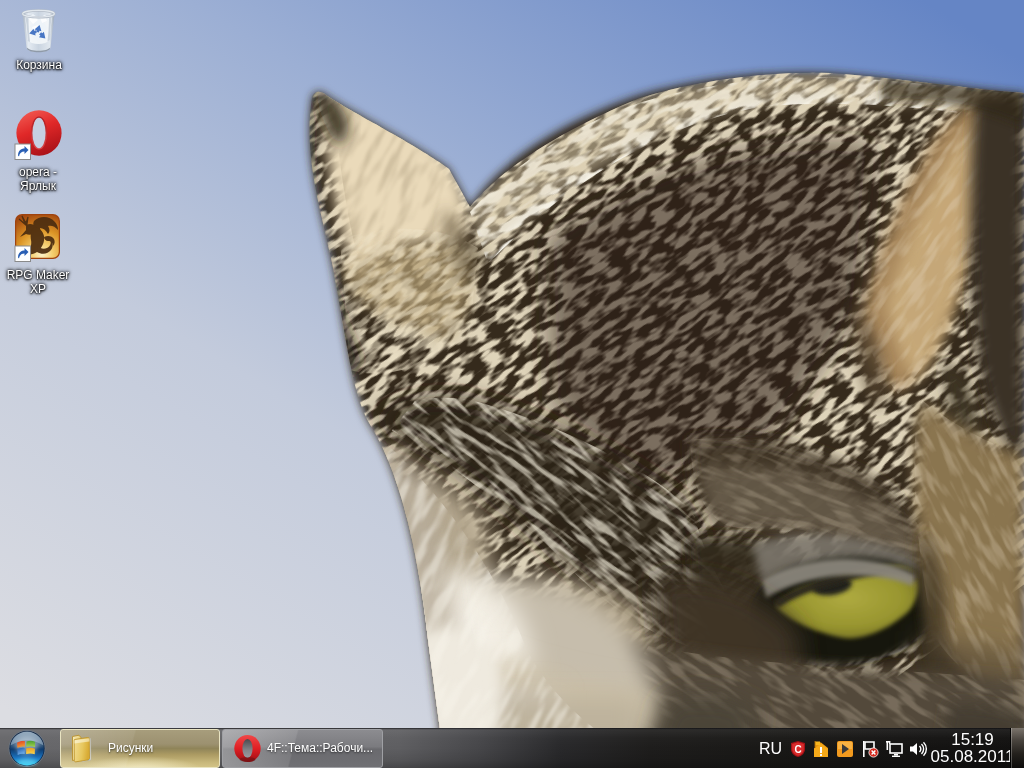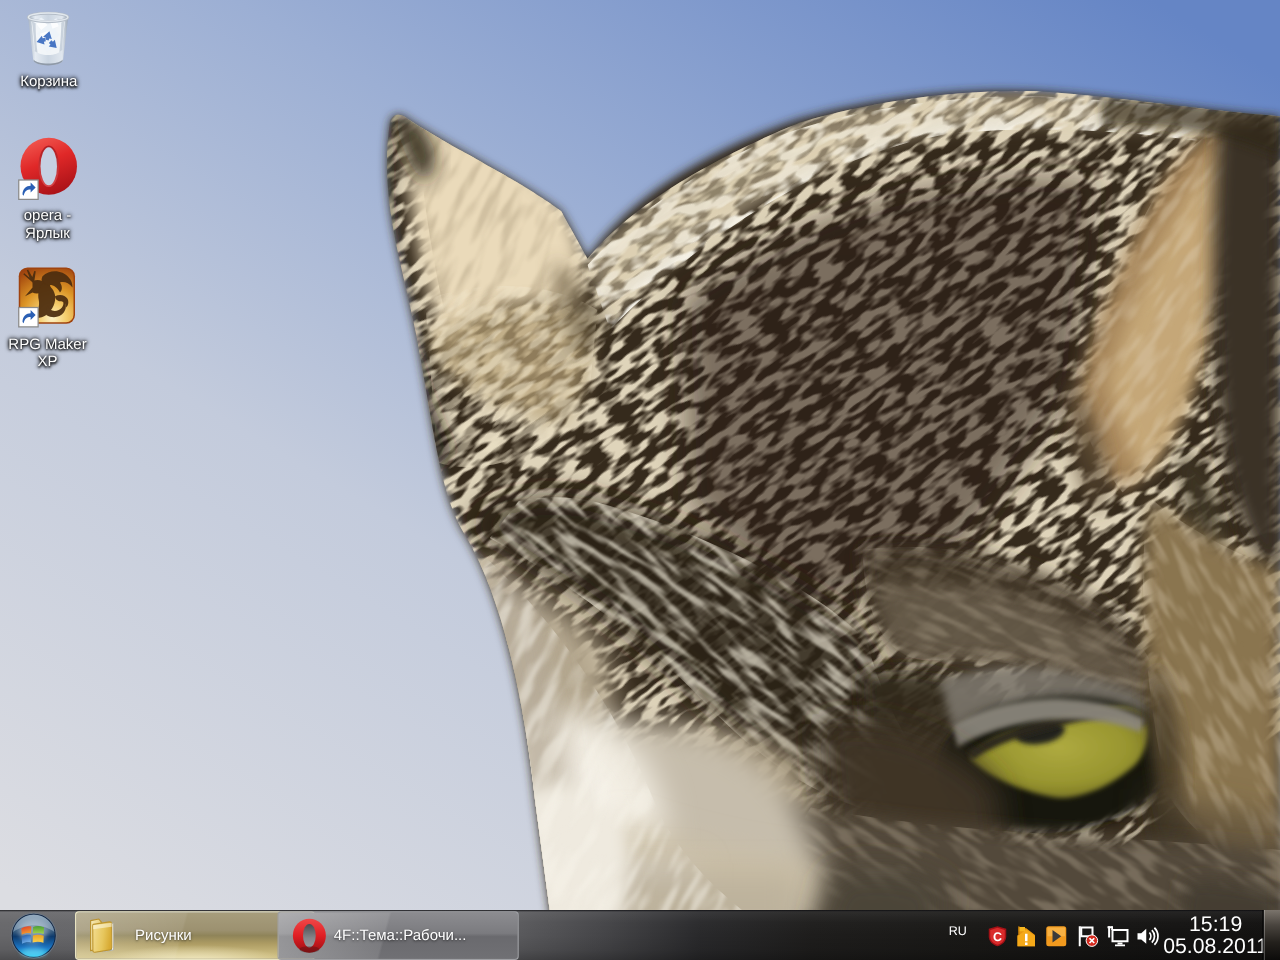--- a/index.html
+++ b/index.html
@@ -7,33 +7,33 @@
 #desk{position:absolute;left:0;top:0;width:1024px;height:768px;background:#b7c3dc;}
 #wall{position:absolute;left:0;top:0;}
 .ilabel{position:absolute;width:90px;text-align:center;color:#fff;font-size:12px;line-height:14px;
   text-shadow:0 1px 2px #000,0 0 3px #000,0 0 4px #000;}
 #taskbar{position:absolute;left:0;top:728px;width:1024px;height:40px;
   background:linear-gradient(90deg,#67676a 0px,#646467 300px,#5e5e61 400px,#464649 480px,
    #29292b 560px,#1e1d1c 650px,#191816 780px,#151413 900px,#121110 1024px);}
 #tbshade{position:absolute;left:0;top:0;width:1024px;height:40px;
   background:linear-gradient(180deg,rgba(10,10,14,0.8) 0px,rgba(60,60,64,0.35) 1px,rgba(255,255,255,0.07) 2px,
    rgba(255,255,255,0.02) 10px,rgba(255,255,255,0) 20px,rgba(0,0,0,0.10) 32px,rgba(0,0,0,0.26) 40px);}
-.tbtn{position:absolute;top:1px;height:37px;border-radius:3px;padding-left:32px;}
+.tbtn{position:absolute;top:1px;height:37px;border-radius:3px;}
 #btnfolder{left:60px;width:158px;border:1px solid #e9e4c2;
   background:radial-gradient(58% 60% at 50% 112%, rgba(252,246,214,0.9), rgba(252,246,214,0) 70%),
    linear-gradient(180deg,#a79d7c 0%,#9c9170 38%,#8f8459 50%,#ab9a62 66%,#c8b87c 88%,#d2c386 100%);}
 #btnopera{left:222px;width:159px;border:1px solid #9fa0a4;
   background:linear-gradient(180deg,#8c8c90 0%,#7b7b7f 45%,#6a6a6e 52%,#707074 100%);}
 .gloss{position:absolute;left:0;top:0;width:100%;height:100%;border-radius:2px;
   background:linear-gradient(105deg,rgba(255,255,255,0.30) 0%,rgba(255,255,255,0.10) 44%,rgba(255,255,255,0) 45%);}
 #btnfolder .gloss{background:linear-gradient(105deg,rgba(255,255,255,0.20) 0%,rgba(255,255,255,0.07) 44%,rgba(255,255,255,0) 45%);}
 .tbtxt{position:absolute;top:11px;color:#fff;font-size:12px;white-space:nowrap;
   text-shadow:0 1px 2px rgba(0,0,0,0.6);}
 #tray{position:absolute;left:745px;top:0;width:279px;height:40px;color:#fff;}
-#ru{position:absolute;left:14px;top:12px;font-size:10px;}
+#ru{position:absolute;left:14px;top:12px;font-size:16px;}
 #clock{position:absolute;left:185px;top:3px;width:85px;text-align:center;font-size:17px;line-height:17px;}
 #showdesk{position:absolute;left:1010px;top:0;width:14px;height:40px;
   border-left:1px solid #000;
   background:linear-gradient(180deg,#7b746c 0%,#4a453f 30%,#23201c 65%,#0c0b0a 100%);}
 #showdesk i{position:absolute;left:0;top:0;width:1px;height:40px;background:rgba(255,255,255,0.25);}
 </style>
 </head>
 <body>
 <div id="desk">
 <svg id="wall" width="1024" height="768" viewBox="0 0 1024 768">

